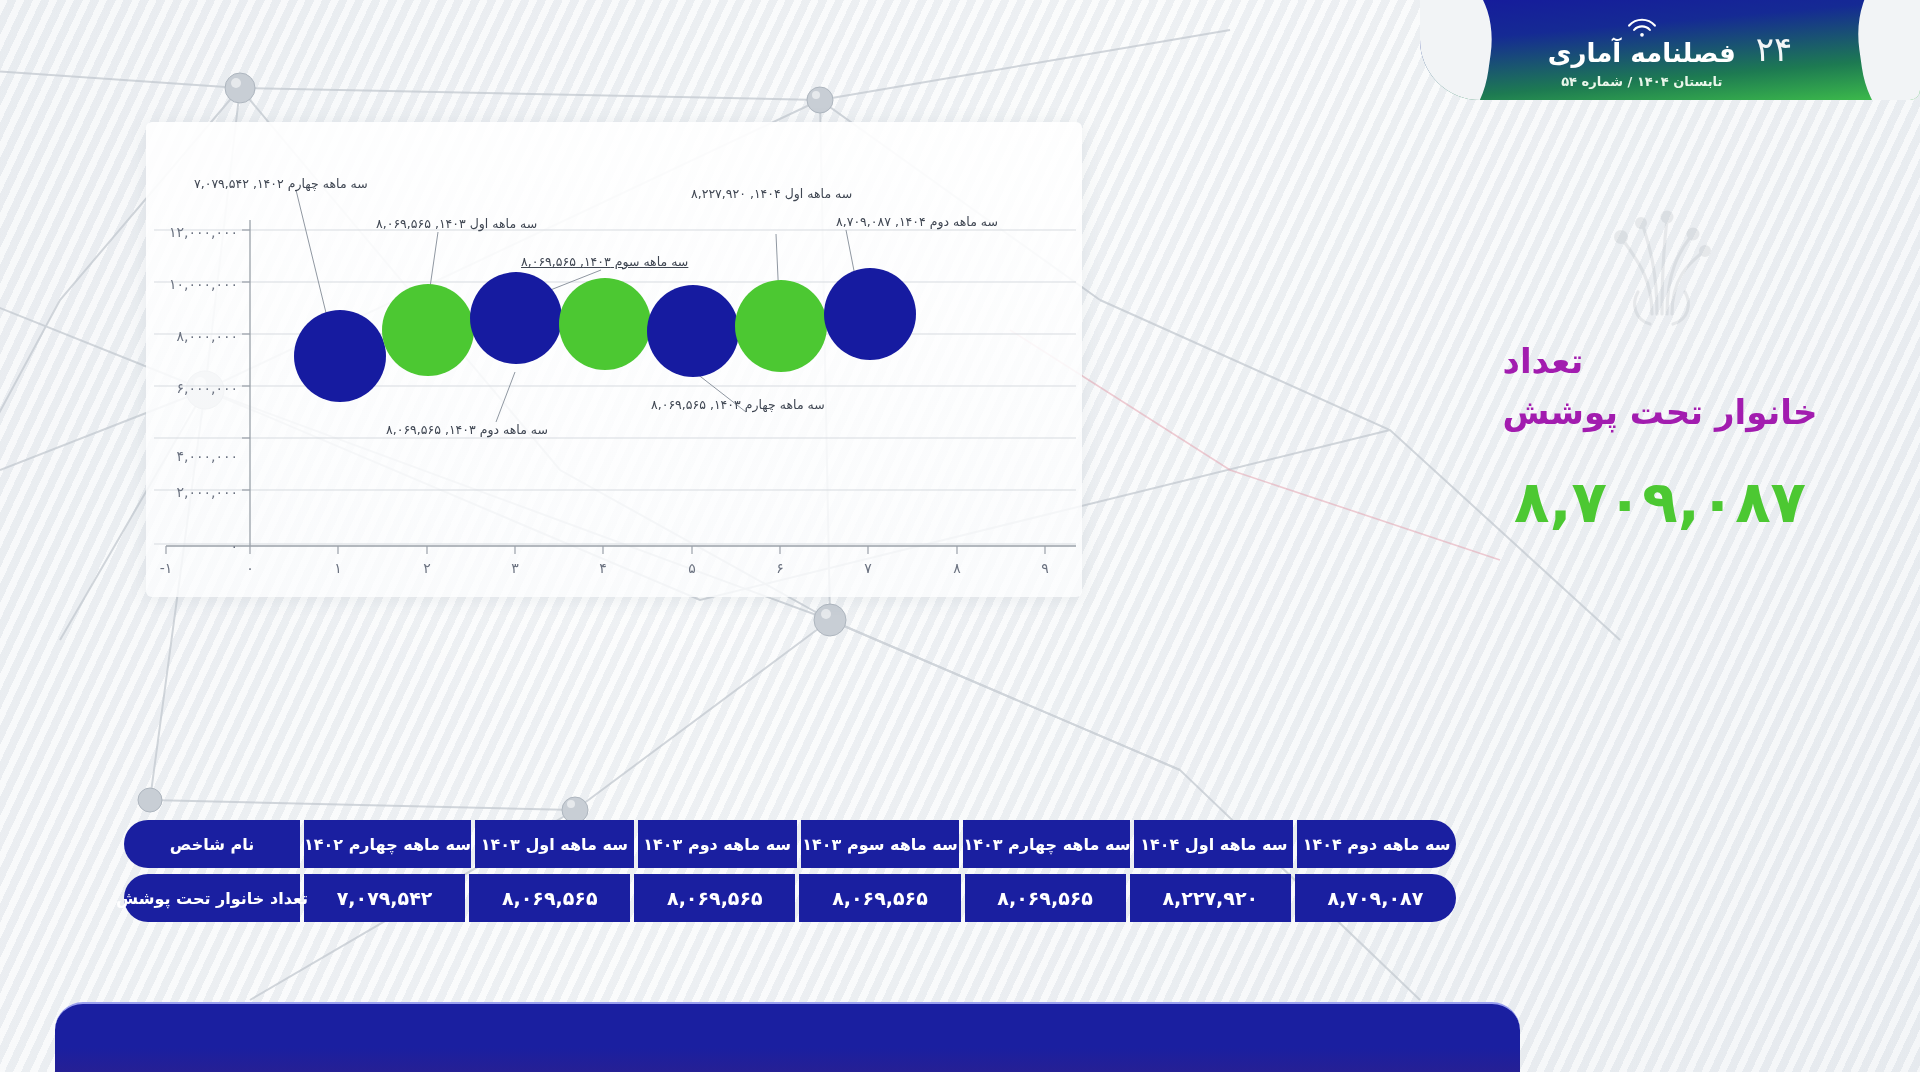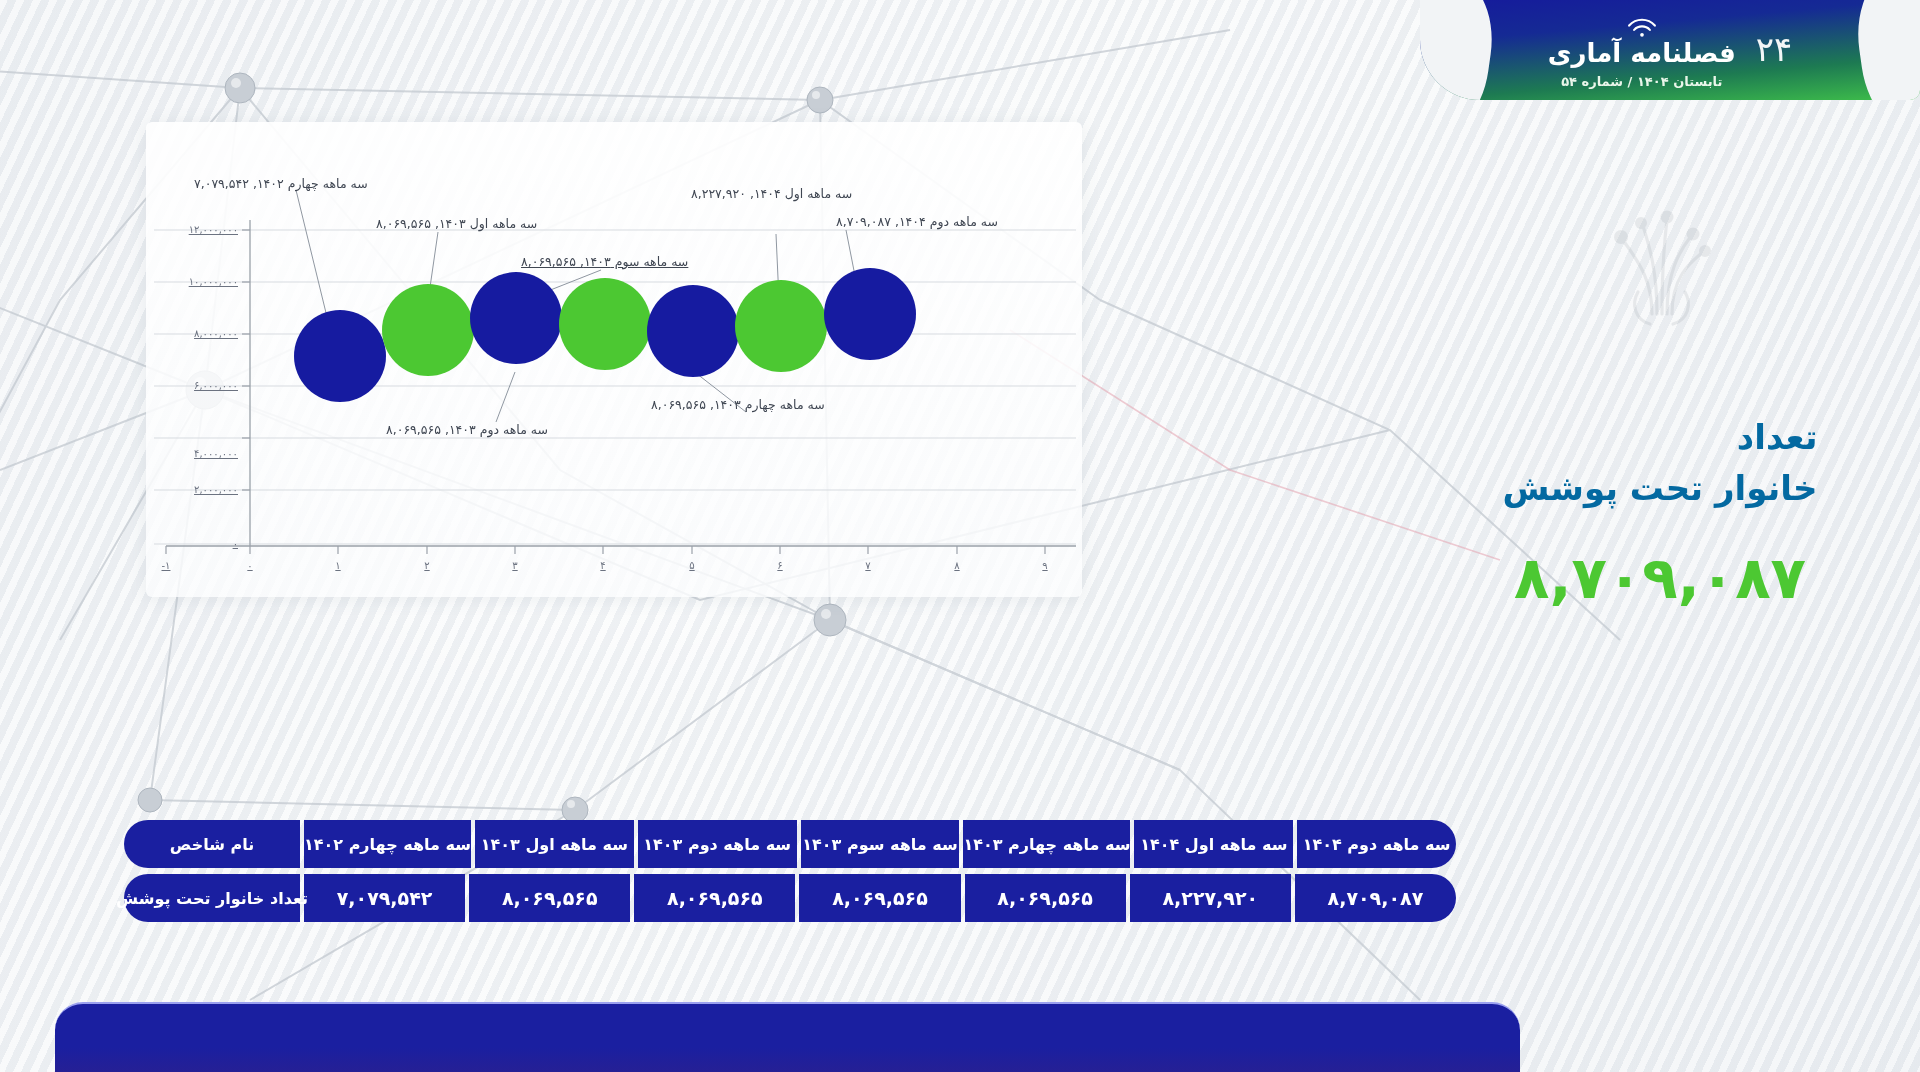--- a/index.html
+++ b/index.html
@@ -76,22 +76,22 @@
   #chart-card {
     position: absolute;
     left: 146px; top: 122px;
     width: 936px; height: 475px;
     background: linear-gradient(180deg, rgba(255,255,255,.92), rgba(252,253,254,.80));
     border-radius: 6px;
     box-shadow: 0 2px 18px rgba(100,115,130,.10);
   }
   #plot-area { position:absolute; inset:0; }
   .axis-label {
-    position:absolute; font-size: 10px; color:#6b7280;
-    white-space: nowrap; direction: ltr; text-decoration: underline;
+    position:absolute; font-size: 14px; color:#6b7280;
+    white-space: nowrap; direction: ltr;
   }
   .ylab { text-align:right; }
   .xlab { text-align:center; }
   .bubble {
     position:absolute; border-radius:50%;
   }
   .b-blue  { background:#161ba0; }
   .b-green { background:#4cc832; }
   .callout {
     position:absolute; font-size: 12.5px; color:#3f4652;
@@ -99,22 +99,22 @@
   }
 
   
   #right-panel {
     position:absolute; right: 0; top: 110px;
     width: 520px; height: 640px;
     display:flex; flex-direction:column; align-items:center;
   }
   #fiber-icon { opacity:.16; margin-top: 86px; }
   #panel-title {
-    margin-top: 76px; text-align:right;
-    color:#0369a1; font-weight:800;
+    text-align:left;
+    color:#a21caf; font-weight:800;
     font-size: 34px; line-height: 1.5;
     letter-spacing: -.3px;
   }
   #panel-title .t-line1 { font-size: 34px; display:block; }
   #panel-value {
     margin-top: 30px;
     color:#4cc832; font-weight:700;
     font-size: 58px; letter-spacing: 1px;
     direction: ltr;
   }

